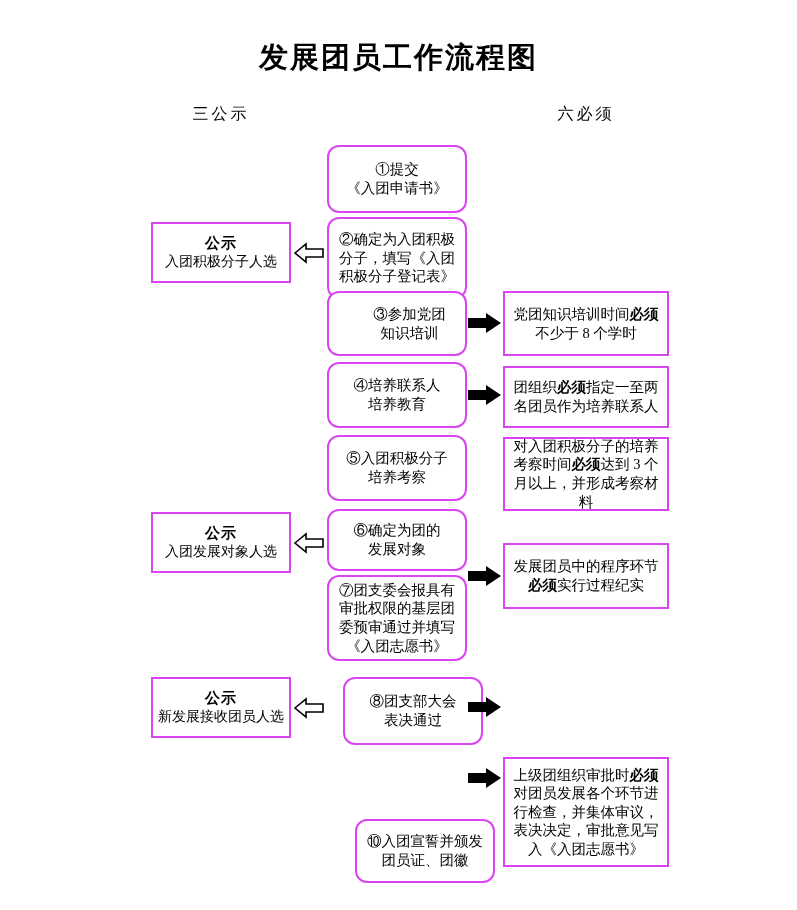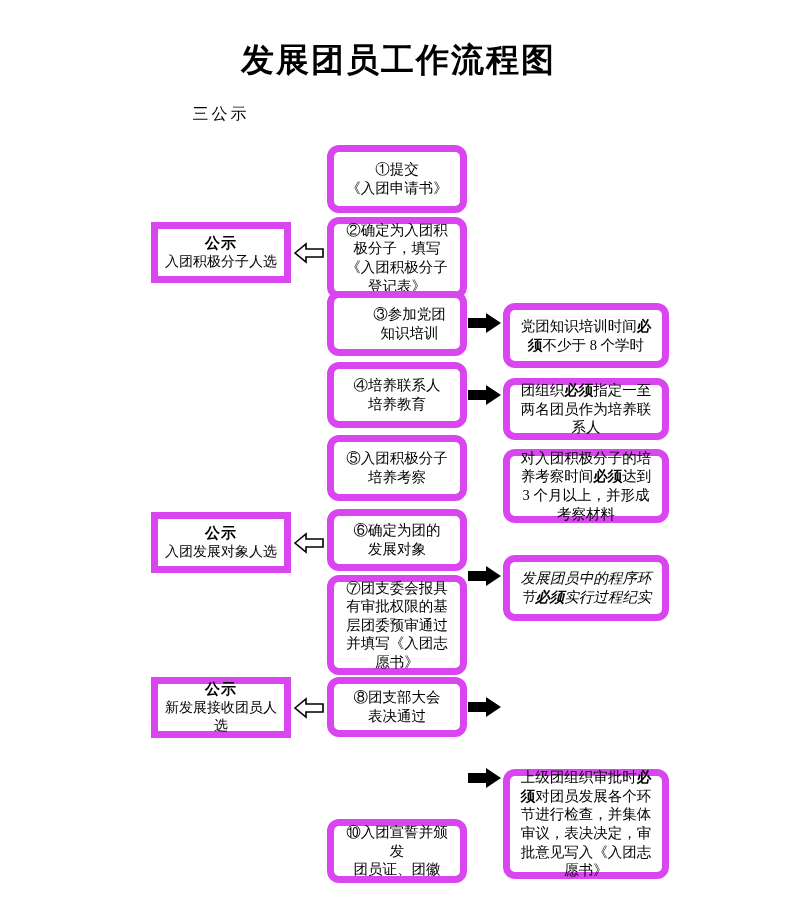--- a/index.html
+++ b/index.html
@@ -8,37 +8,37 @@
     background:#ffffff;
     font-family:"Liberation Serif","DejaVu Serif",serif;
     color:#000000;
     overflow:hidden;
   }
   #canvas{position:relative;width:797px;height:910px;}
 
   .title{
     position:absolute;left:0;top:38px;width:797px;
     text-align:center;
-    font-size:33px;font-weight:bold;letter-spacing:2px;
+    font-size:29px;font-weight:bold;letter-spacing:2px;
     font-family:"Liberation Serif","DejaVu Serif",serif;
   }
   .col-head{
     position:absolute;top:104px;
     font-size:16px;font-weight:normal;letter-spacing:3px;
     text-align:center;
   }
   #head-left{left:151px;width:140px;}
   #head-mid{left:327px;width:140px;}
   #head-right{left:503px;width:166px;}
 
   
   .box{
     position:absolute;
     box-sizing:border-box;
-    border:7px solid #d946ef;
+    border:2px solid #d946ef;
     background:#fff;
     display:flex;
     align-items:center;
     justify-content:center;
     text-align:center;
     line-height:1.28;
   }
   .step{
     left:327px;width:140px;
     border-radius:12px;
@@ -49,24 +49,23 @@
     left:151px;width:140px;
     border-radius:0;
     font-size:14px;
     flex-direction:column;
     padding:2px 4px;
   }
   .notice .n-title{font-weight:bold;font-size:15px;letter-spacing:1px;}
   .notice .n-sub{font-size:14px;}
   .must{
     left:503px;width:166px;
-    border-radius:12px;
+    border-radius:0;
     font-size:14.5px;
     padding:3px 7px;
-    margin-top:12px;
   }
   .must b, .boldcn{font-weight:bold;}
 
   
   .arrow-left{
     position:absolute;
     width:30px;height:24px;
   }
   .arrow-left svg{display:block;}
 
@@ -78,46 +77,47 @@
   .arrow-right svg{display:block;}
 </style>
 </head>
 <body>
 
 <div id="canvas">
 
   <div class="title">发展团员工作流程图</div>
 
   <div class="col-head" id="head-left">三公示</div>
+  <div class="col-head" id="head-right">六必须</div>
 
   <div class="box step" style="top:145px;height:68px;">
       <span>①提交<br>《入团申请书》</span>
     </div>
   <div class="box step" style="top:217px;height:82px;">
       <span>②确定为入团积极分子，填写《入团积极分子登记表》</span>
     </div>
   <div class="box step" style="top:291px;height:65px;padding-left:31px;">
       <span>③参加党团<br>知识培训</span>
     </div>
   <div class="box step" style="top:362px;height:66px;">
       <span>④培养联系人<br>培养教育</span>
     </div>
   <div class="box step" style="top:435px;height:66px;">
       <span>⑤入团积极分子<br>培养考察</span>
     </div>
   <div class="box step" style="top:509px;height:62px;">
       <span>⑥确定为团的<br>发展对象</span>
     </div>
-  <div class="box step" style="top:575px;height:100px;">
+  <div class="box step" style="top:575px;height:86px;">
       <span>⑦团支委会报具有审批权限的基层团委预审通过并填写《入团志愿书》</span>
     </div>
-  <div class="box step" style="top:677px;height:60px;">
+  <div class="box step" style="top:677px;height:68px;margin-left:16px;">
       <span>⑧团支部大会<br>表决通过</span>
     </div>
-  <div class="box step" style="top:819px;height:64px;">
+  <div class="box step" style="top:819px;height:64px;margin-left:28px;">
       <span>⑩入团宣誓并颁发<br>团员证、团徽</span>
     </div>
 
   <div class="box notice" style="top:222px;height:61px;">
     <span class="n-title">公示</span>
     <span class="n-sub">入团积极分子人选</span>
   </div>
   <div class="box notice" style="top:512px;height:61px;">
     <span class="n-title">公示</span>
     <span class="n-sub">入团发展对象人选</span>
@@ -145,21 +145,21 @@
 
   <div class="box must" style="top:291px;height:65px;">
     <span>党团知识培训时间<b class="boldcn">必须</b>不少于 8 个学时</span>
   </div>
   <div class="box must" style="top:366px;height:62px;">
     <span>团组织<b class="boldcn">必须</b>指定一至两名团员作为培养联系人</span>
   </div>
   <div class="box must" style="top:437px;height:74px;">
     <span>对入团积极分子的培养考察时间<b class="boldcn">必须</b>达到 3 个月以上，并形成考察材料</span>
   </div>
-  <div class="box must" style="top:543px;height:66px;font-style:italic;">
+  <div class="box must" style="top:543px;height:66px;">
     <span>发展团员中的程序环节<b class="boldcn">必须</b>实行过程纪实</span>
   </div>
   <div class="box must" style="top:757px;height:110px;">
     <span>上级团组织审批时<b class="boldcn">必须</b>对团员发展各个环节进行检查，并集体审议，表决决定，审批意见写入《入团志愿书》</span>
   </div>
 
   <div class="arrow-right" style="left:468px;top:312px;">
     <svg width="34" height="22" viewBox="0 0 34 22">
         <polygon points="0,6 18,6 18,1 33,11 18,21 18,16 0,16" fill="#000"></polygon>
       </svg>

